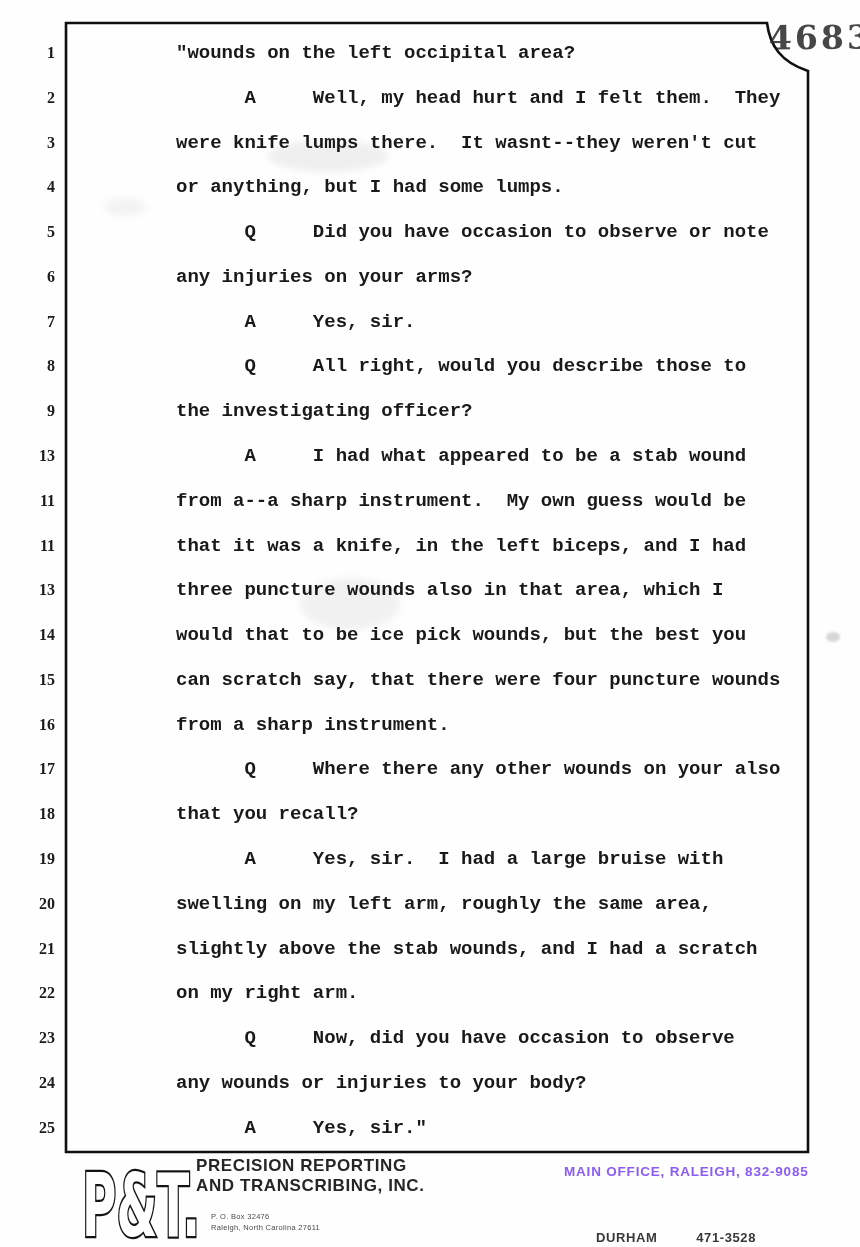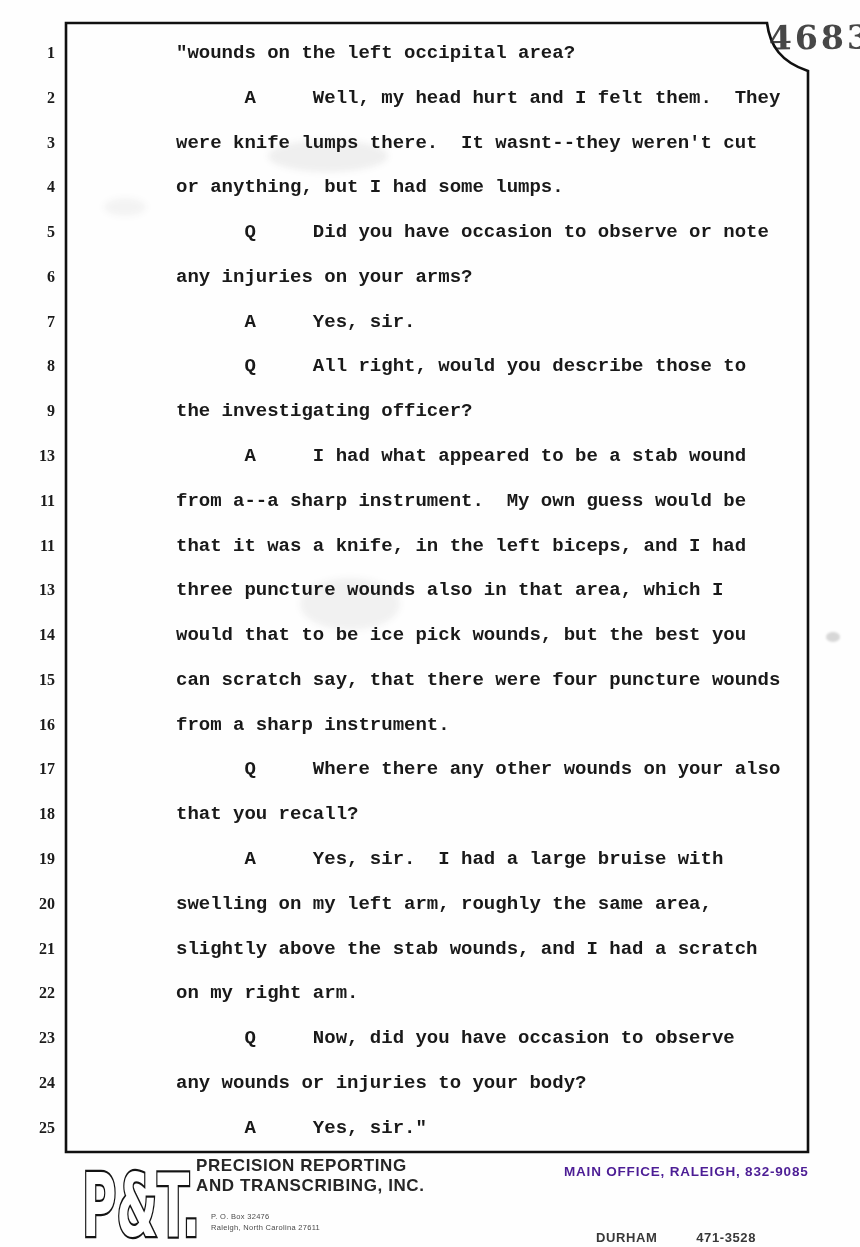--- a/index.html
+++ b/index.html
@@ -48,21 +48,21 @@
     font-size:17px;font-weight:bold;letter-spacing:.6px;
     color:#262626;line-height:20px;white-space:nowrap;
   }
   .pobox{
     position:absolute;left:211px;top:1211px;
     font-size:7.5px;color:#4a4a4a;line-height:11px;
     letter-spacing:.3px;white-space:nowrap;
   }
   .main-office{
     position:absolute;left:564px;top:1164px;
-    font-size:13.5px;color:#4c1d95;letter-spacing:.8px;
+    font-size:13.5px;color:#8b5cf6;letter-spacing:.8px;
     font-weight:600;white-space:nowrap;
   }
   .office-rows{
     position:absolute;left:596px;top:1229px;
     font-size:13px;color:#383838;line-height:17px;
     letter-spacing:.6px;font-weight:600;
   }
   .office-row{white-space:nowrap;}
   .office-city{display:inline-block;width:96px;}
   .office-phone{display:inline-block;}

